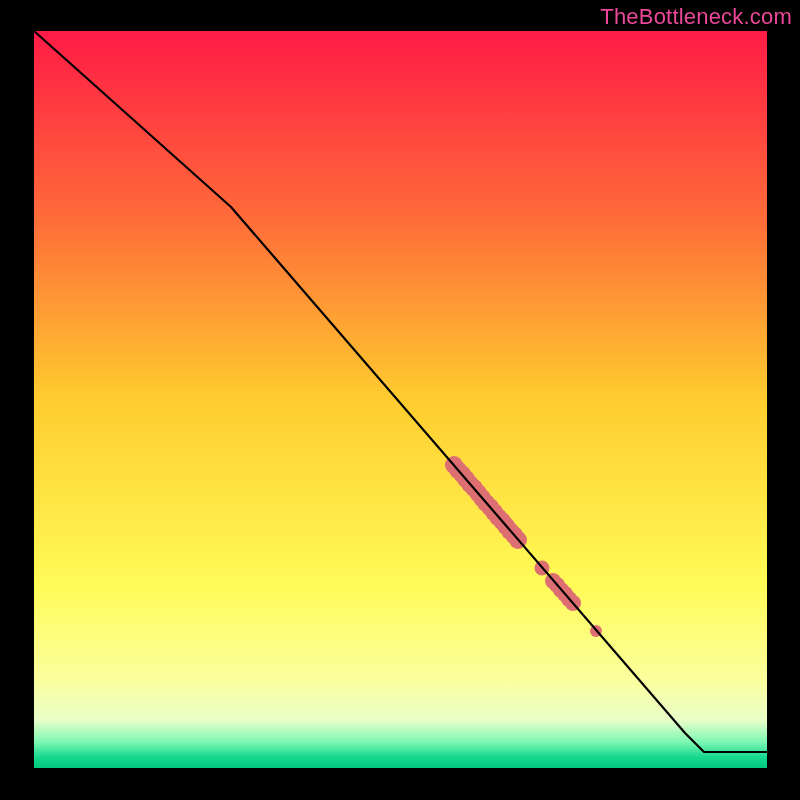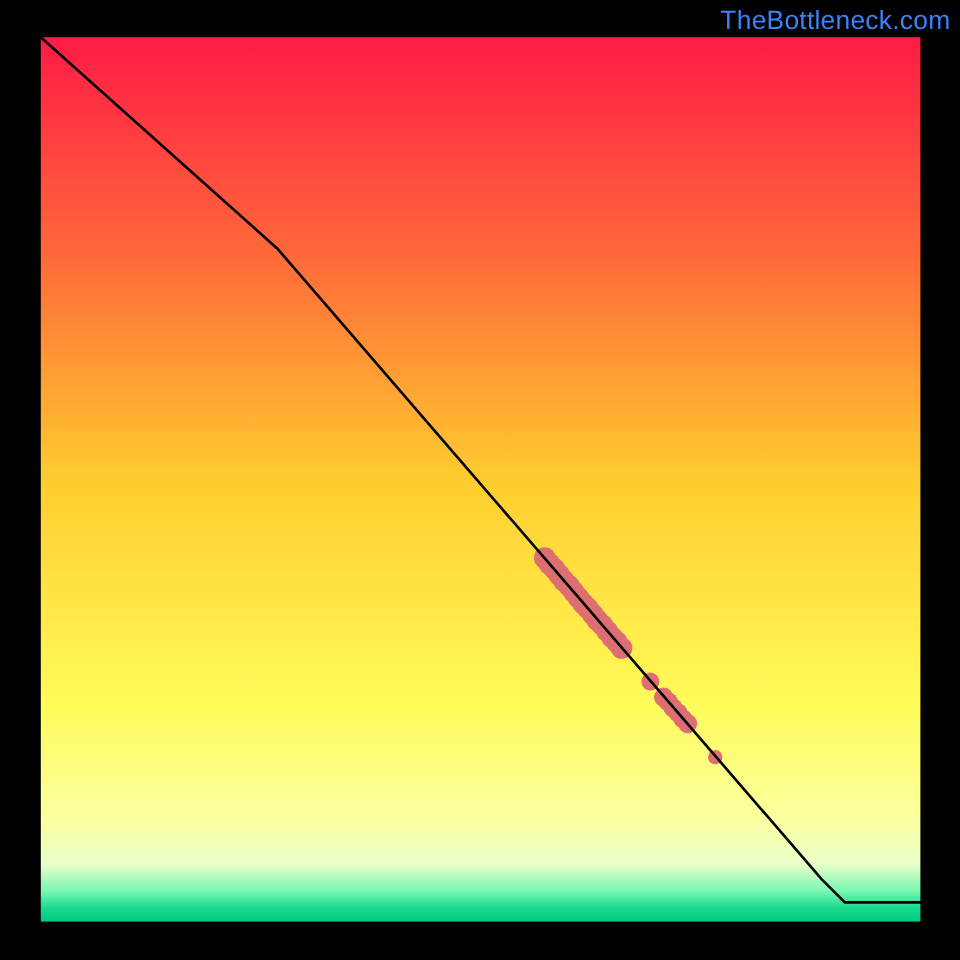--- a/index.html
+++ b/index.html
@@ -14,21 +14,21 @@
   .stage {
     position: relative;
     width: 800px;
     height: 800px;
     background: #000;
   }
   .watermark {
     position: absolute;
     top: 4px;
     right: 8px;
-    color: #3b82f6;
+    color: #ec4899;
     font-size: 22px;
     font-weight: 400;
     letter-spacing: 0.2px;
     z-index: 10;
     user-select: none;
   }
   svg {
     position: absolute;
     inset: 0;
   }

